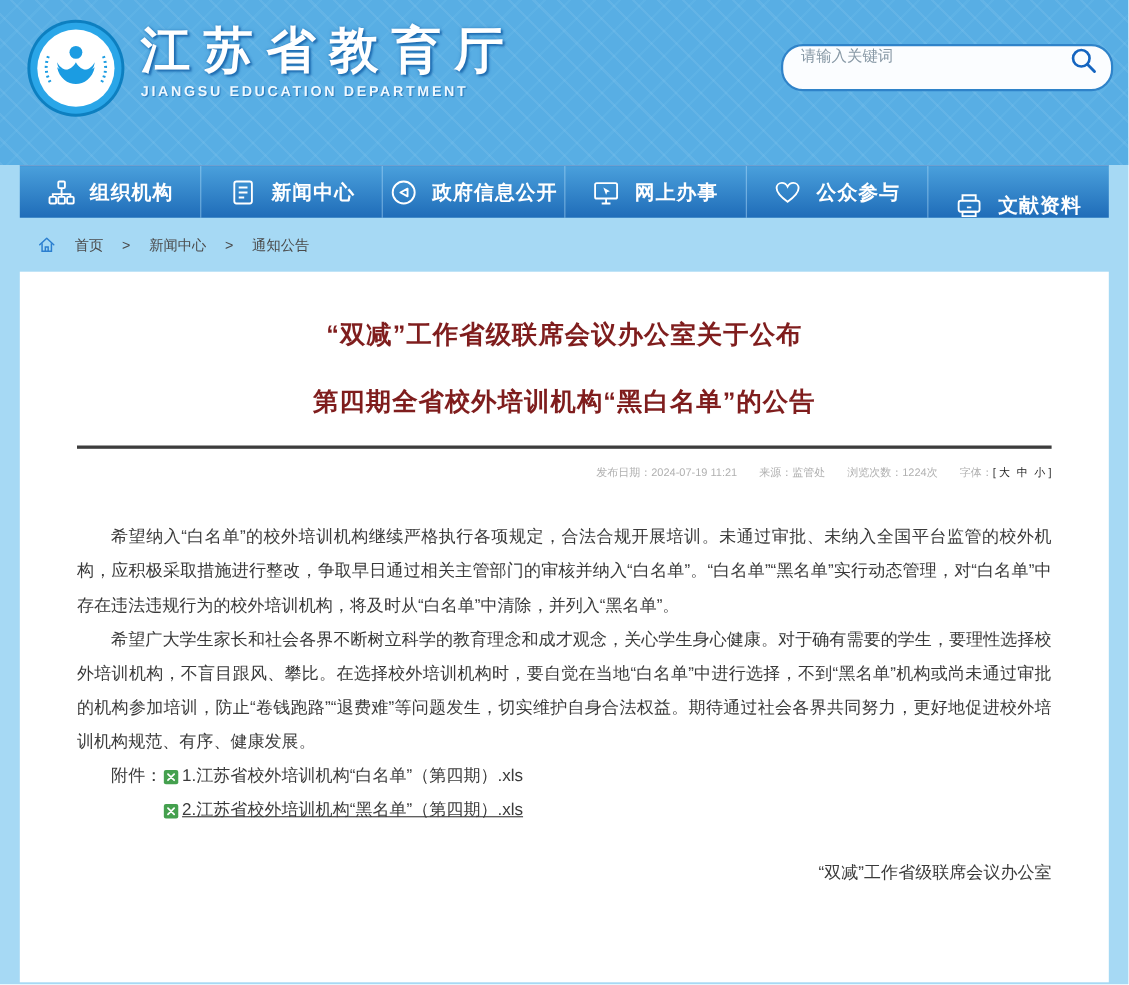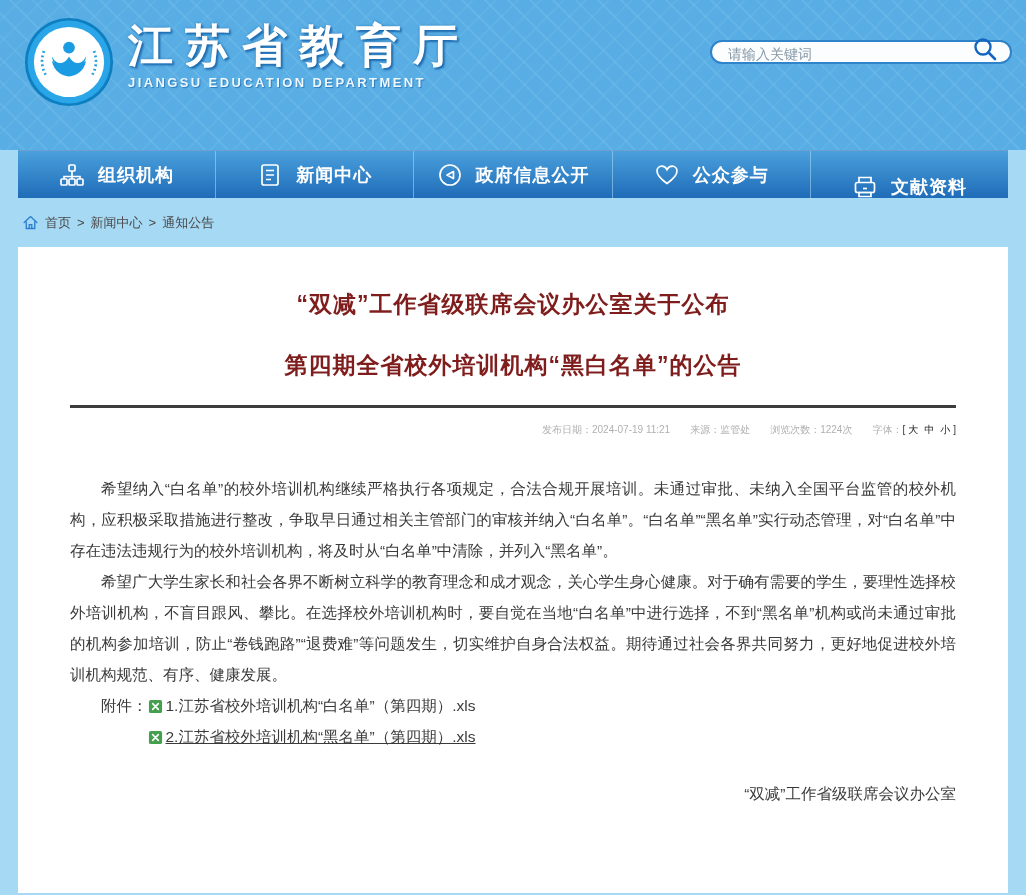--- a/index.html
+++ b/index.html
@@ -21,23 +21,23 @@
   .site-title {
     font-size:45px; font-weight:bold; color:#ffffff; letter-spacing:12px;
     text-shadow:2px 2px 2px rgba(23,100,170,0.85), 0 0 3px rgba(23,100,170,0.6);
     line-height:52px; white-space:nowrap;
   }
   .site-subtitle {
     font-size:13px; font-weight:bold; color:#eef8ff; letter-spacing:2.4px;
     text-shadow:1px 1px 1px rgba(23,100,170,0.7); margin-top:3px; white-space:nowrap;
   }
   .search-box {
-    position:absolute; right:14px; top:40px; width:302px; height:24px;
+    position:absolute; right:14px; top:40px; width:302px; height:43px;
     border:2px solid #2f83c9; border-radius:20px; background:#fbfdff;
-    display:flex; align-items:flex-end; padding:0 12px 0 16px;
+    display:flex; align-items:flex-start; padding:0 12px 0 16px;
   }
   .search-box input {
     flex:1; border:none; outline:none; background:transparent;
     font-size:14px; color:#333; font-family:inherit;
   }
   .search-box input::placeholder { color:#8899a6; }
   .search-btn { width:26px; height:26px; cursor:pointer; background:none; border:none; padding:0; }
 
   
   .nav-bar {
@@ -49,22 +49,22 @@
     flex:1; display:flex; align-items:center; justify-content:center; gap:13px;
     color:#fff; text-decoration:none; cursor:pointer;
     border-right:1px solid rgba(175,218,248,0.55);
   }
   .nav-item:last-child { border-right:none;margin-top:24px; }
   .nav-item .nav-label { font-size:18px; font-weight:bold; letter-spacing:1px; }
   .nav-item svg { display:block; }
 
   
   .breadcrumb {
-    height:49px; display:flex; align-items:center; padding-left:22px;
-    font-size:13px; color:#4a4a4a; gap:6px;
+    height:49px; display:flex; align-items:center; padding-left:34px;
+    font-size:13px; color:#4a4a4a; gap:17px;
   }
   .crumb { color:#4a4a4a; text-decoration:none; cursor:pointer; }
   .crumb-sep { color:#4a4a4a; }
 
   
   .panel {
     margin:0 18px; background:#ffffff; min-height:646px;
     padding:42px 52px 0 52px;
   }
   .article-title-line {
@@ -146,20 +146,28 @@
         <path d="M9 8.5h8 M9 13h8 M9 17.5h5"></path>
       </svg>
       <span class="nav-label">新闻中心</span>
     </a>
     <a class="nav-item">
       <svg viewBox="0 0 26 26" width="26" height="26" fill="none" stroke="#fff" stroke-width="1.7">
         <circle cx="13" cy="13" r="10"></circle>
         <path d="M16.5 9.5 L10 13 l6.5 3.5 z" stroke-linejoin="round"></path>
       </svg>
       <span class="nav-label">政府信息公开</span>
+    </a>
+    <a class="nav-item">
+      <svg viewBox="0 0 26 26" width="26" height="26" fill="none" stroke="#fff" stroke-width="1.7">
+        <rect x="3" y="4.5" width="20" height="14" rx="1.5"></rect>
+        <path d="M9 23h8 M13 18.5V23"></path>
+        <path d="M10.5 8.5 l6 3.3 -2.6 .9 -.9 2.6 z" fill="#fff" stroke="none"></path>
+      </svg>
+      <span class="nav-label">网上办事</span>
     </a>
     <a class="nav-item">
       <svg viewBox="0 0 26 26" width="26" height="26" fill="none" stroke="#fff" stroke-width="1.7">
         <path d="M13 21.5 C6 16.5 3 12.5 3 9 C3 6.2 5.2 4.2 7.8 4.2 C10 4.2 12 5.7 13 7.7 C14 5.7 16 4.2 18.2 4.2 C20.8 4.2 23 6.2 23 9 C23 12.5 20 16.5 13 21.5 z"></path>
       </svg>
       <span class="nav-label">公众参与</span>
     </a>
     <a class="nav-item">
       <svg viewBox="0 0 26 26" width="26" height="26" fill="none" stroke="#fff" stroke-width="1.7">
         <path d="M7 8.5 V3.5 h12 v5"></path>

